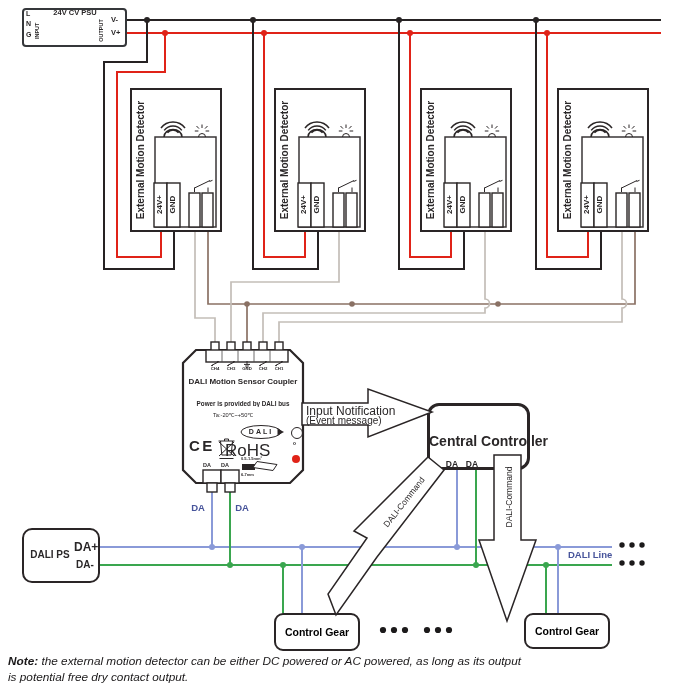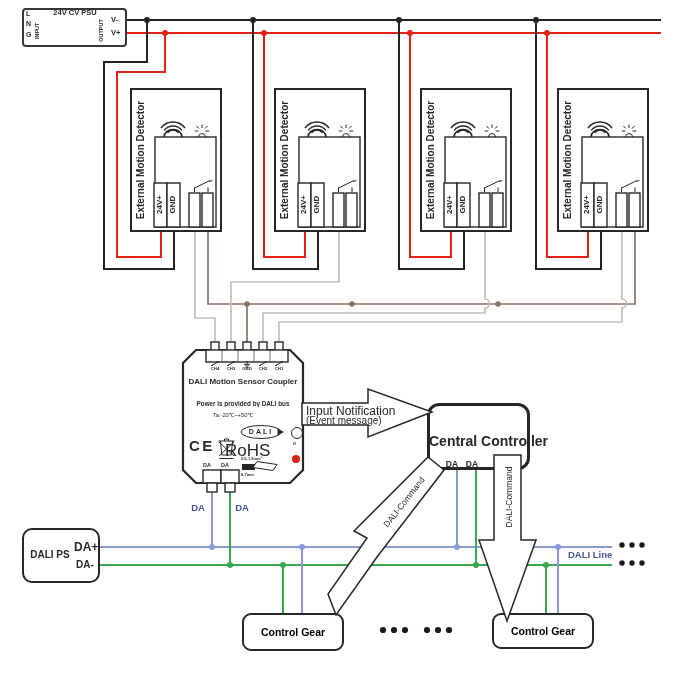--- a/index.html
+++ b/index.html
@@ -25,21 +25,21 @@
   .ln  { stroke:#2a2526; stroke-width:1.5; fill:none; }
   .lnt { stroke:#2a2526; stroke-width:1;   fill:none; }
   .cell{ stroke:#4a4647; stroke-width:.8; }
   .trm { fill:#fff; stroke:#2a2526; stroke-width:1.4; }
   .arrow { fill:#fff; stroke:#2a2526; stroke-width:1.5; stroke-linejoin:miter; }
   
   .psu-box { left:22px; top:8px; width:105px; height:39px; border:2px solid #35373a; border-radius:4px; }
   .det { top:88px; width:92px; height:144px; border:2px solid #2a2526; }
   .cc  { left:427px; top:403px; width:103px; height:67px; border:3px solid #2a2526; border-radius:12px; }
   .dps { left:22px; top:528px; width:78px; height:55px; border:2.5px solid #2a2526; border-radius:10px; }
-  .cg  { width:102px; border:2.5px solid #2a2526; border-radius:9px; display:flex; align-items:center; justify-content:center; }
+  .cg  { width:86px; border:2.5px solid #2a2526; border-radius:9px; display:flex; align-items:center; justify-content:center;margin-left:32px; }
 </style>
 </head>
 <body>
 
 <div class="stage">
 
   <svg class="layer under" width="675" height="694" viewBox="0 0 675 694">
     <defs>
       <g id="det-icons">
         <rect x="25" y="137" width="61" height="90" fill="#fff" stroke="#3a3637" stroke-width="1.5"></rect>
@@ -263,14 +263,19 @@
 
   <div class="txt b ctr" style="left:25px; top:549px; width:50px; font-size:10px">DALI PS</div>
   <div class="txt b" style="left:74px; top:540px; font-size:12px">DA+</div>
   <div class="txt b" style="left:76px; top:559px; font-size:10px">DA-</div>
 
   <div class="txt b navy" style="left:568px; top:549px; font-size:9.5px">DALI Line</div>
 
   <div class="txt ctr" style="left:359px; top:497px; width:90px; font-size:8.5px; transform:rotate(-52deg)">DALI-Command</div>
   <div class="txt ctr" style="left:464px; top:492px; width:90px; font-size:8.5px; transform:rotate(-90deg)">DALI-Command</div>
 
+  <div class="txt" style="left:8px; top:654px; width:662px; font-size:11.8px; font-style:italic; white-space:normal; line-height:15.5px; color:#1a1819">
+    <b>Note:</b>
+    <span>the external motion detector can be either DC powered or AC powered, as long as its output</span><br>
+    <span>is potential free dry contact output.</span>
+  </div>
 
 </div>
 
 </body></html>

